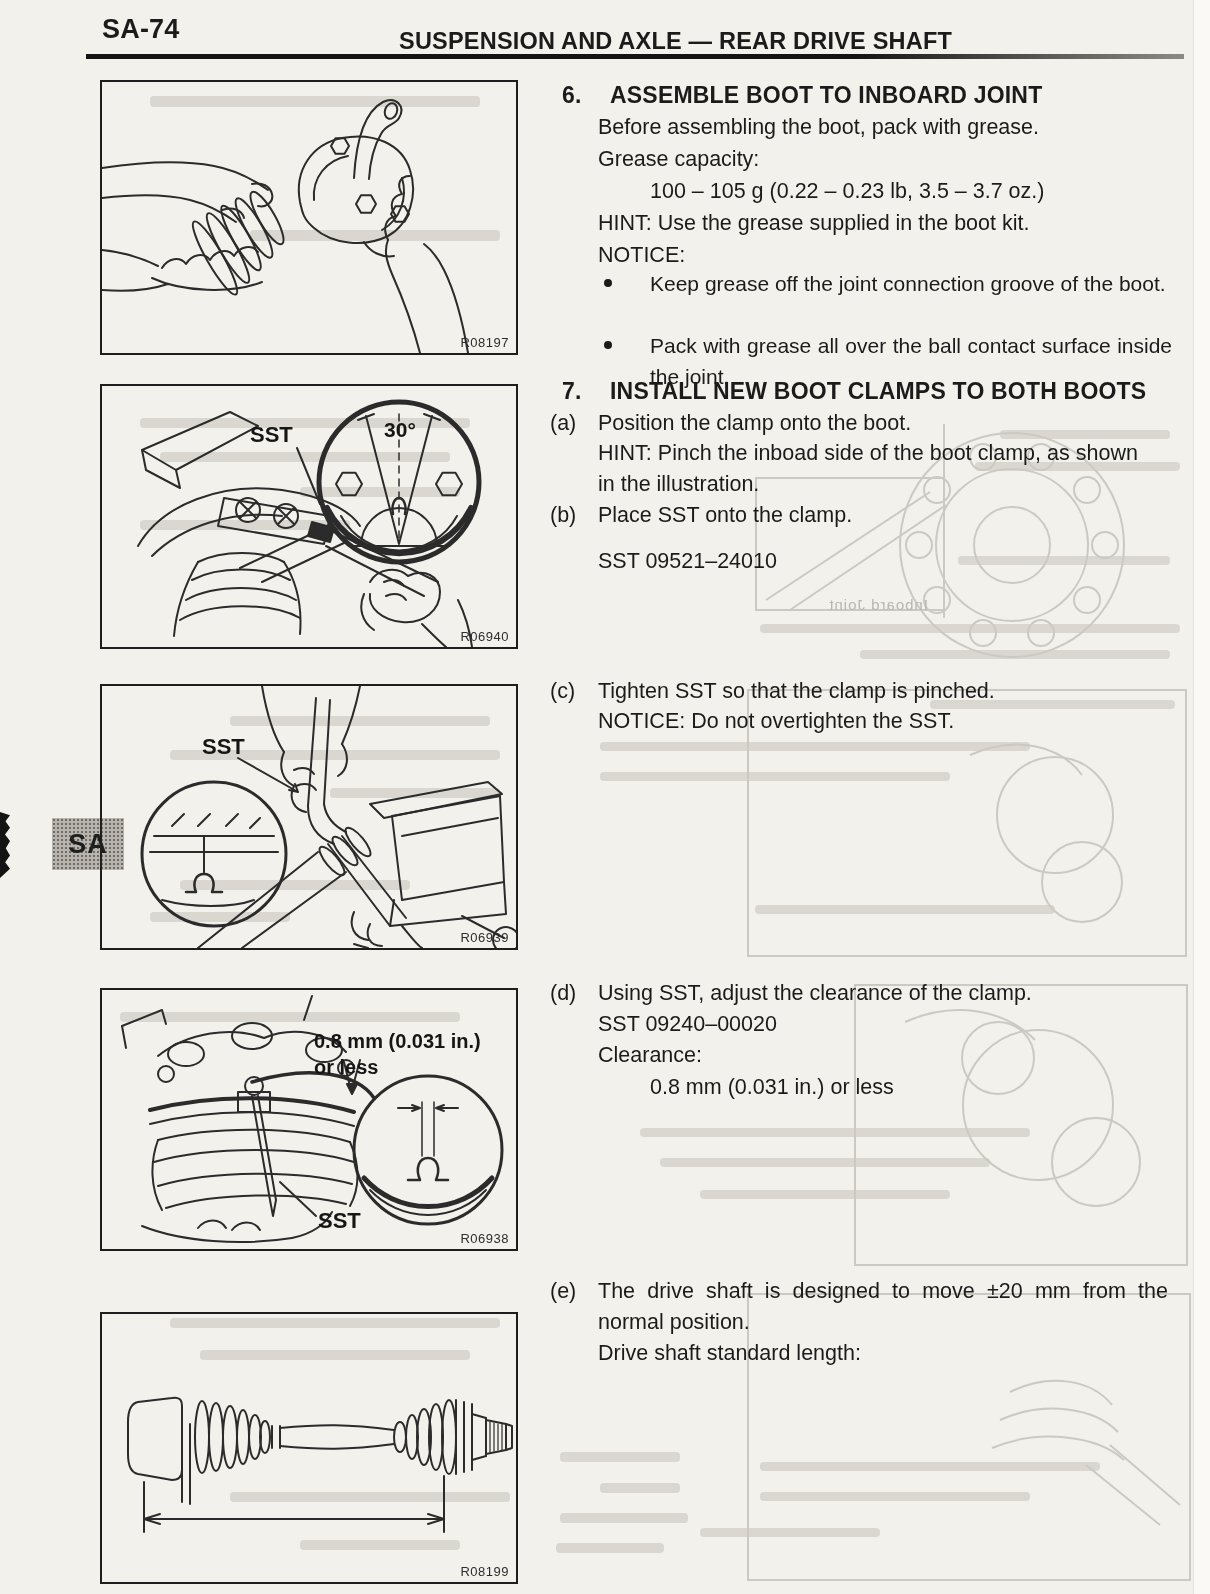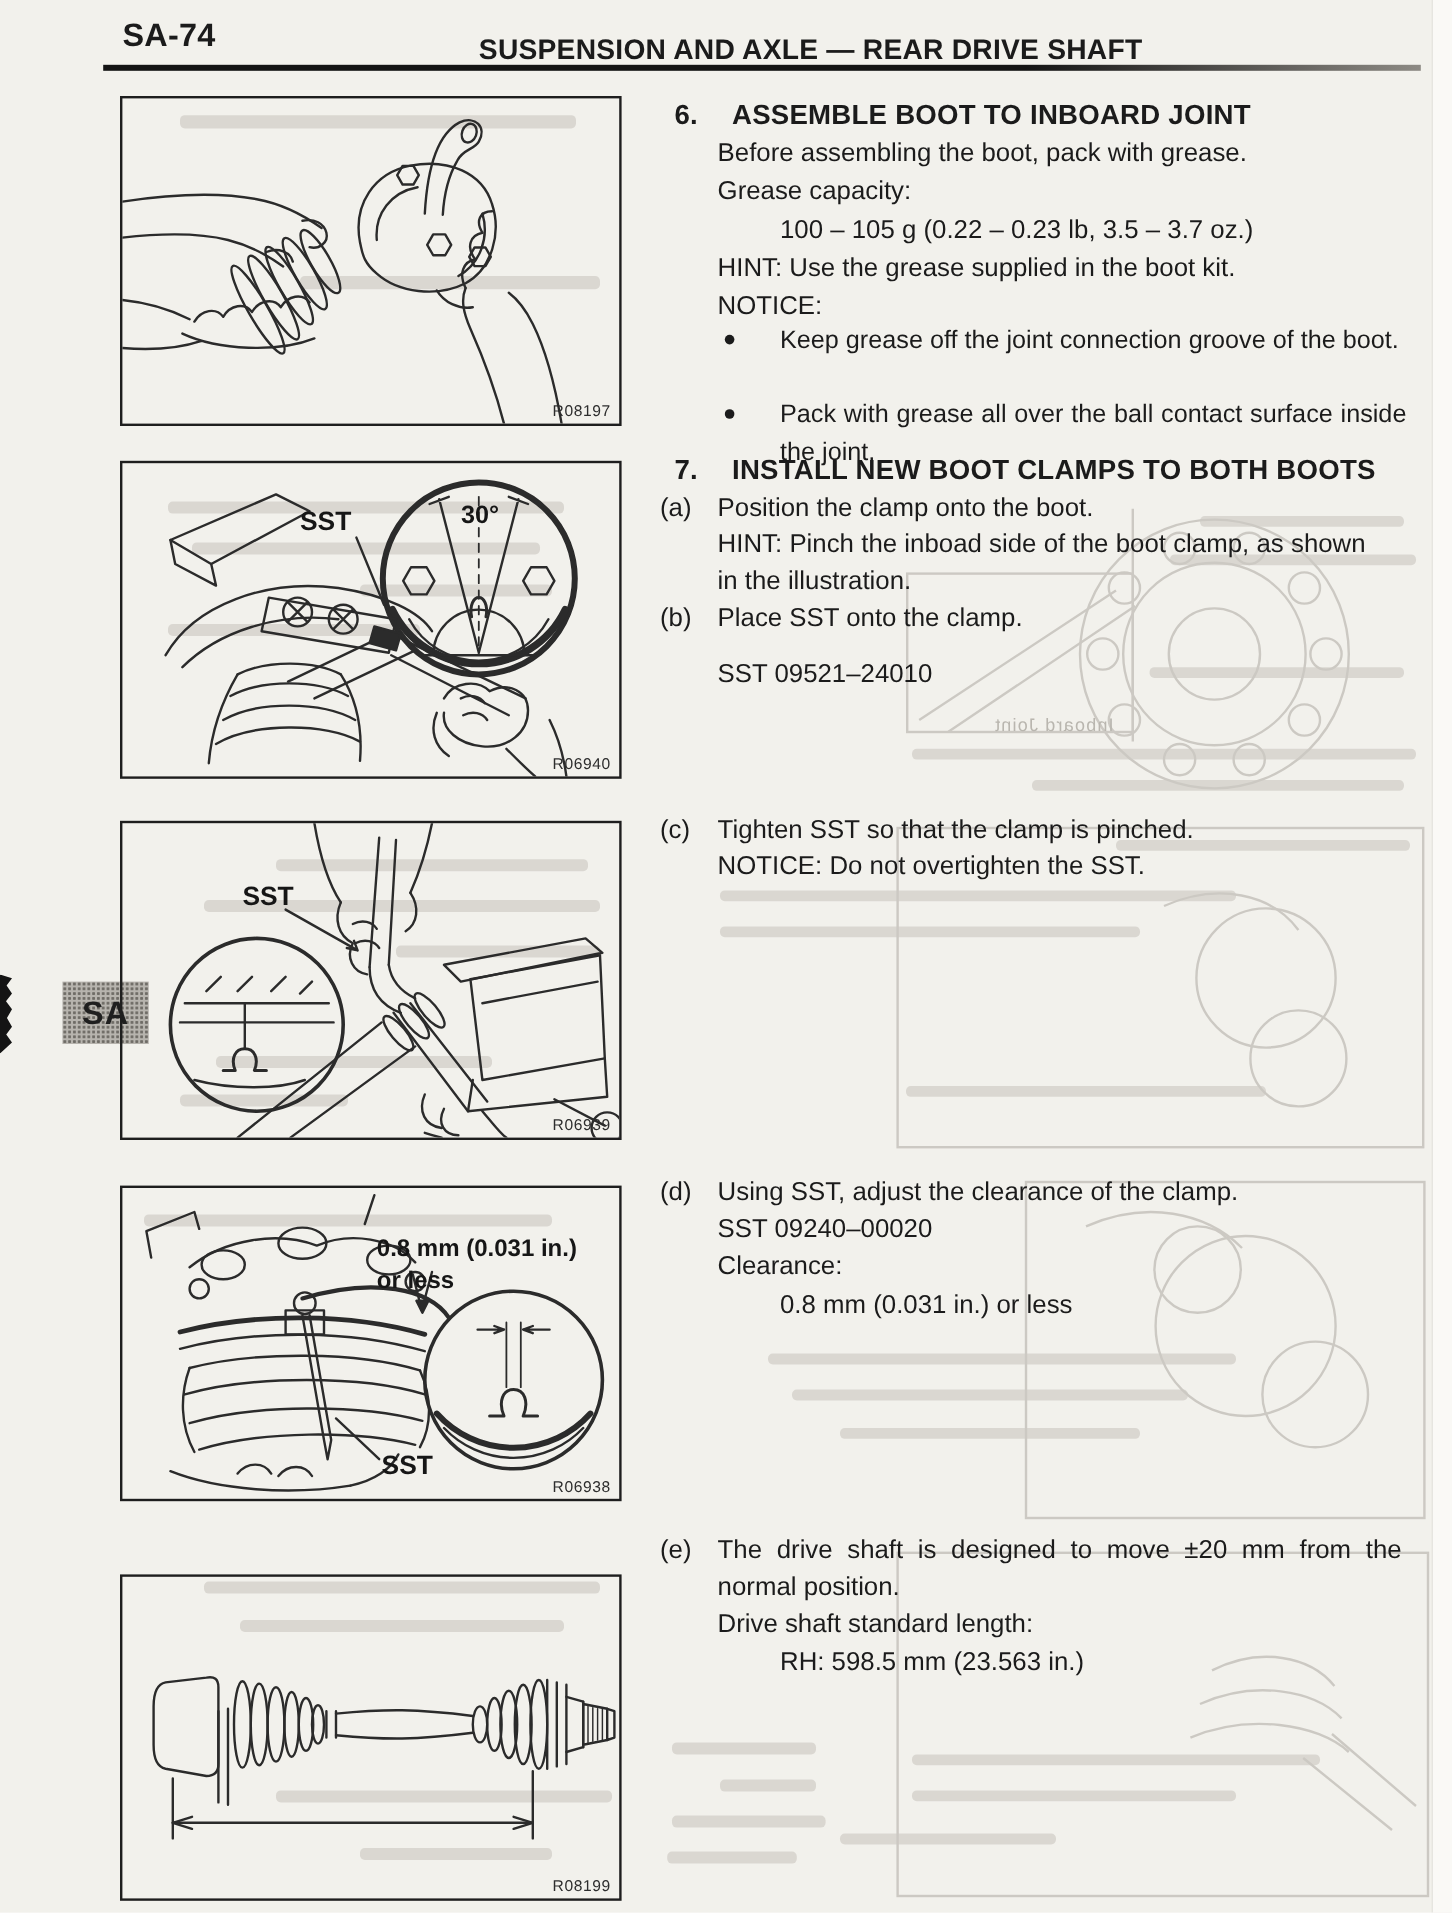--- a/index.html
+++ b/index.html
@@ -326,15 +326,14 @@
   </div>
   <div class="abs t" style="left:598px;top:1009px;">SST 09240–00020</div>
   <div class="abs t b" style="left:598px;top:1040px;">Clearance:</div>
   <div class="abs t b" style="left:650px;top:1072px;">0.8 mm (0.031 in.) or less</div>
 
   <div class="abs row t" style="left:550px;top:1276px;width:622px;">
     <span class="numcell">(e)</span>
     <span class="just" style="width:570px;">The drive shaft is designed to move ±20 mm from the normal position.</span>
   </div>
   <div class="abs t b" style="left:598px;top:1338px;">Drive shaft standard length:</div>
-  <div class="abs t b" style="left:650px;top:1370px;">RH: 598.5 mm (23.563 in.)</div>
 
 </div>
 
 </body></html>

